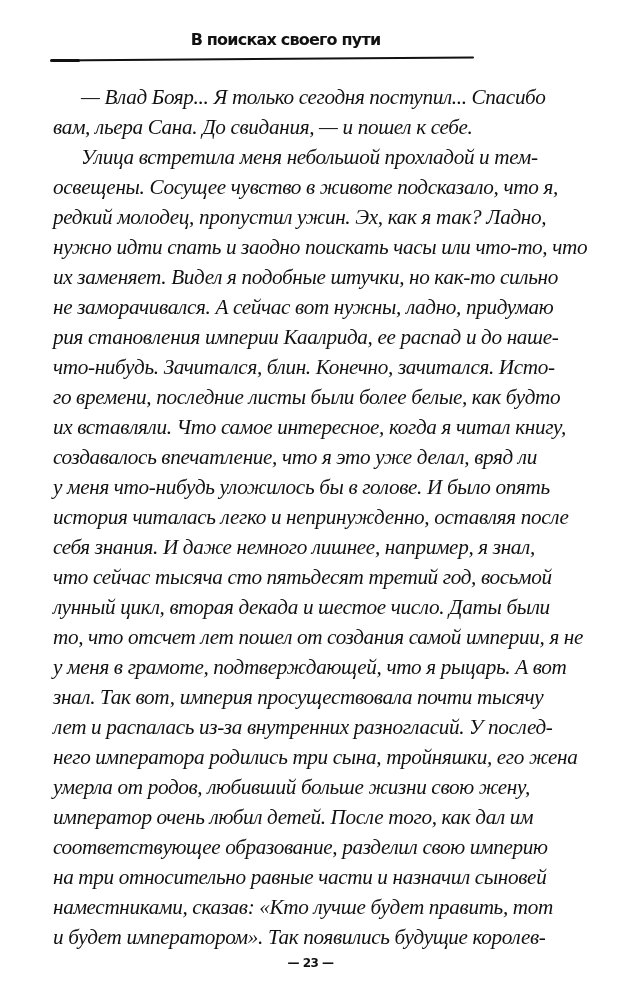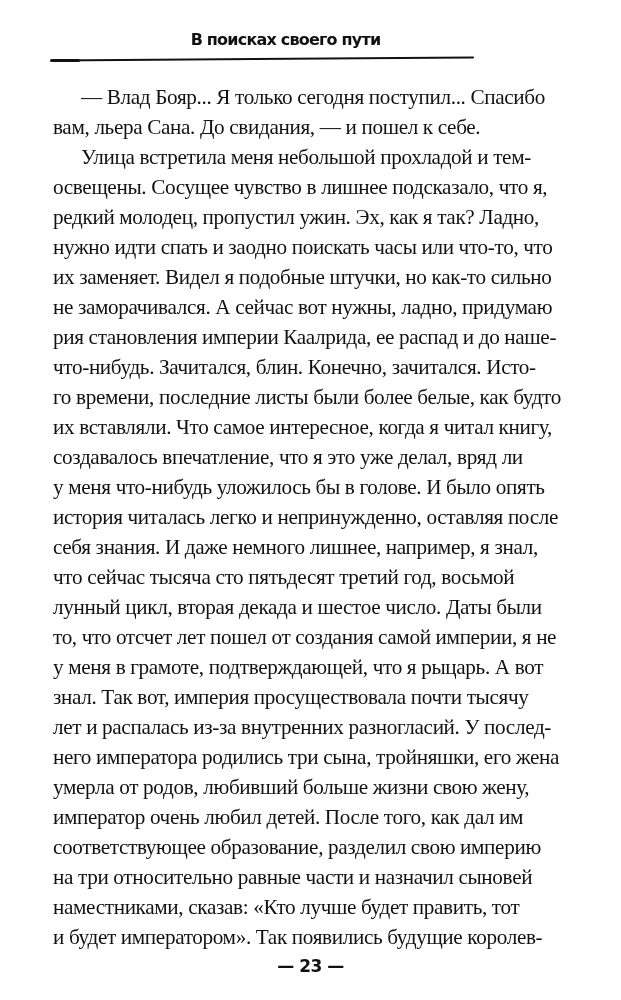--- a/index.html
+++ b/index.html
@@ -55,52 +55,53 @@
       line-height: 30px;
       color: #111;
     }
     .line {
       display: block;
       white-space: nowrap;
       text-align: justify;
       text-align-last: justify;
       height: 30px;
       letter-spacing: -0.35px;
+      font-style: italic;
     }
     .line.last {
       text-align-last: left;
     }
     .line.indent {
       padding-left: 28px;
     }
     .folio {
       position: absolute;
       top: 956px;
       left: 0;
       width: 621px;
       text-align: center;
       font-family: "DejaVu Sans", sans-serif;
       font-weight: bold;
-      font-size: 17px;
+      font-size: 12px;
       letter-spacing: -0.5px;
       color: #111;
     }
   </style>
 </head>
 <body>
 
 <div class="running-head">В поисках своего пути</div>
 <div class="head-rule"></div>
 <div class="head-rule-left"></div>
 
 <div class="body-text">
   <span class="line indent">— Влад Бояр... Я только сегодня поступил... Спасибо</span>
   <span class="line last">вам, льера Сана. До свидания, — и пошел к себе.</span>
   <span class="line indent">Улица встретила меня небольшой прохладой и тем-</span>
-  <span class="line">освещены. Сосущее чувство в лишнее подсказало, что я,</span>
+  <span class="line">освещены. Сосущее чувство в животе подсказало, что я,</span>
   <span class="line">редкий молодец, пропустил ужин. Эх, как я так? Ладно,</span>
   <span class="line">нужно идти спать и заодно поискать часы или что-то, что</span>
   <span class="line">их заменяет. Видел я подобные штучки, но как-то сильно</span>
   <span class="line">не заморачивался. А сейчас вот нужны, ладно, придумаю</span>
   <span class="line">рия становления империи Каалрида, ее распад и до наше-</span>
   <span class="line">что-нибудь. Зачитался, блин. Конечно, зачитался. Исто-</span>
   <span class="line">го времени, последние листы были более белые, как будто</span>
   <span class="line">их вставляли. Что самое интересное, когда я читал книгу,</span>
   <span class="line">создавалось впечатление, что я это уже делал, вряд ли</span>
   <span class="line">у меня что-нибудь уложилось бы в голове. И было опять</span>

